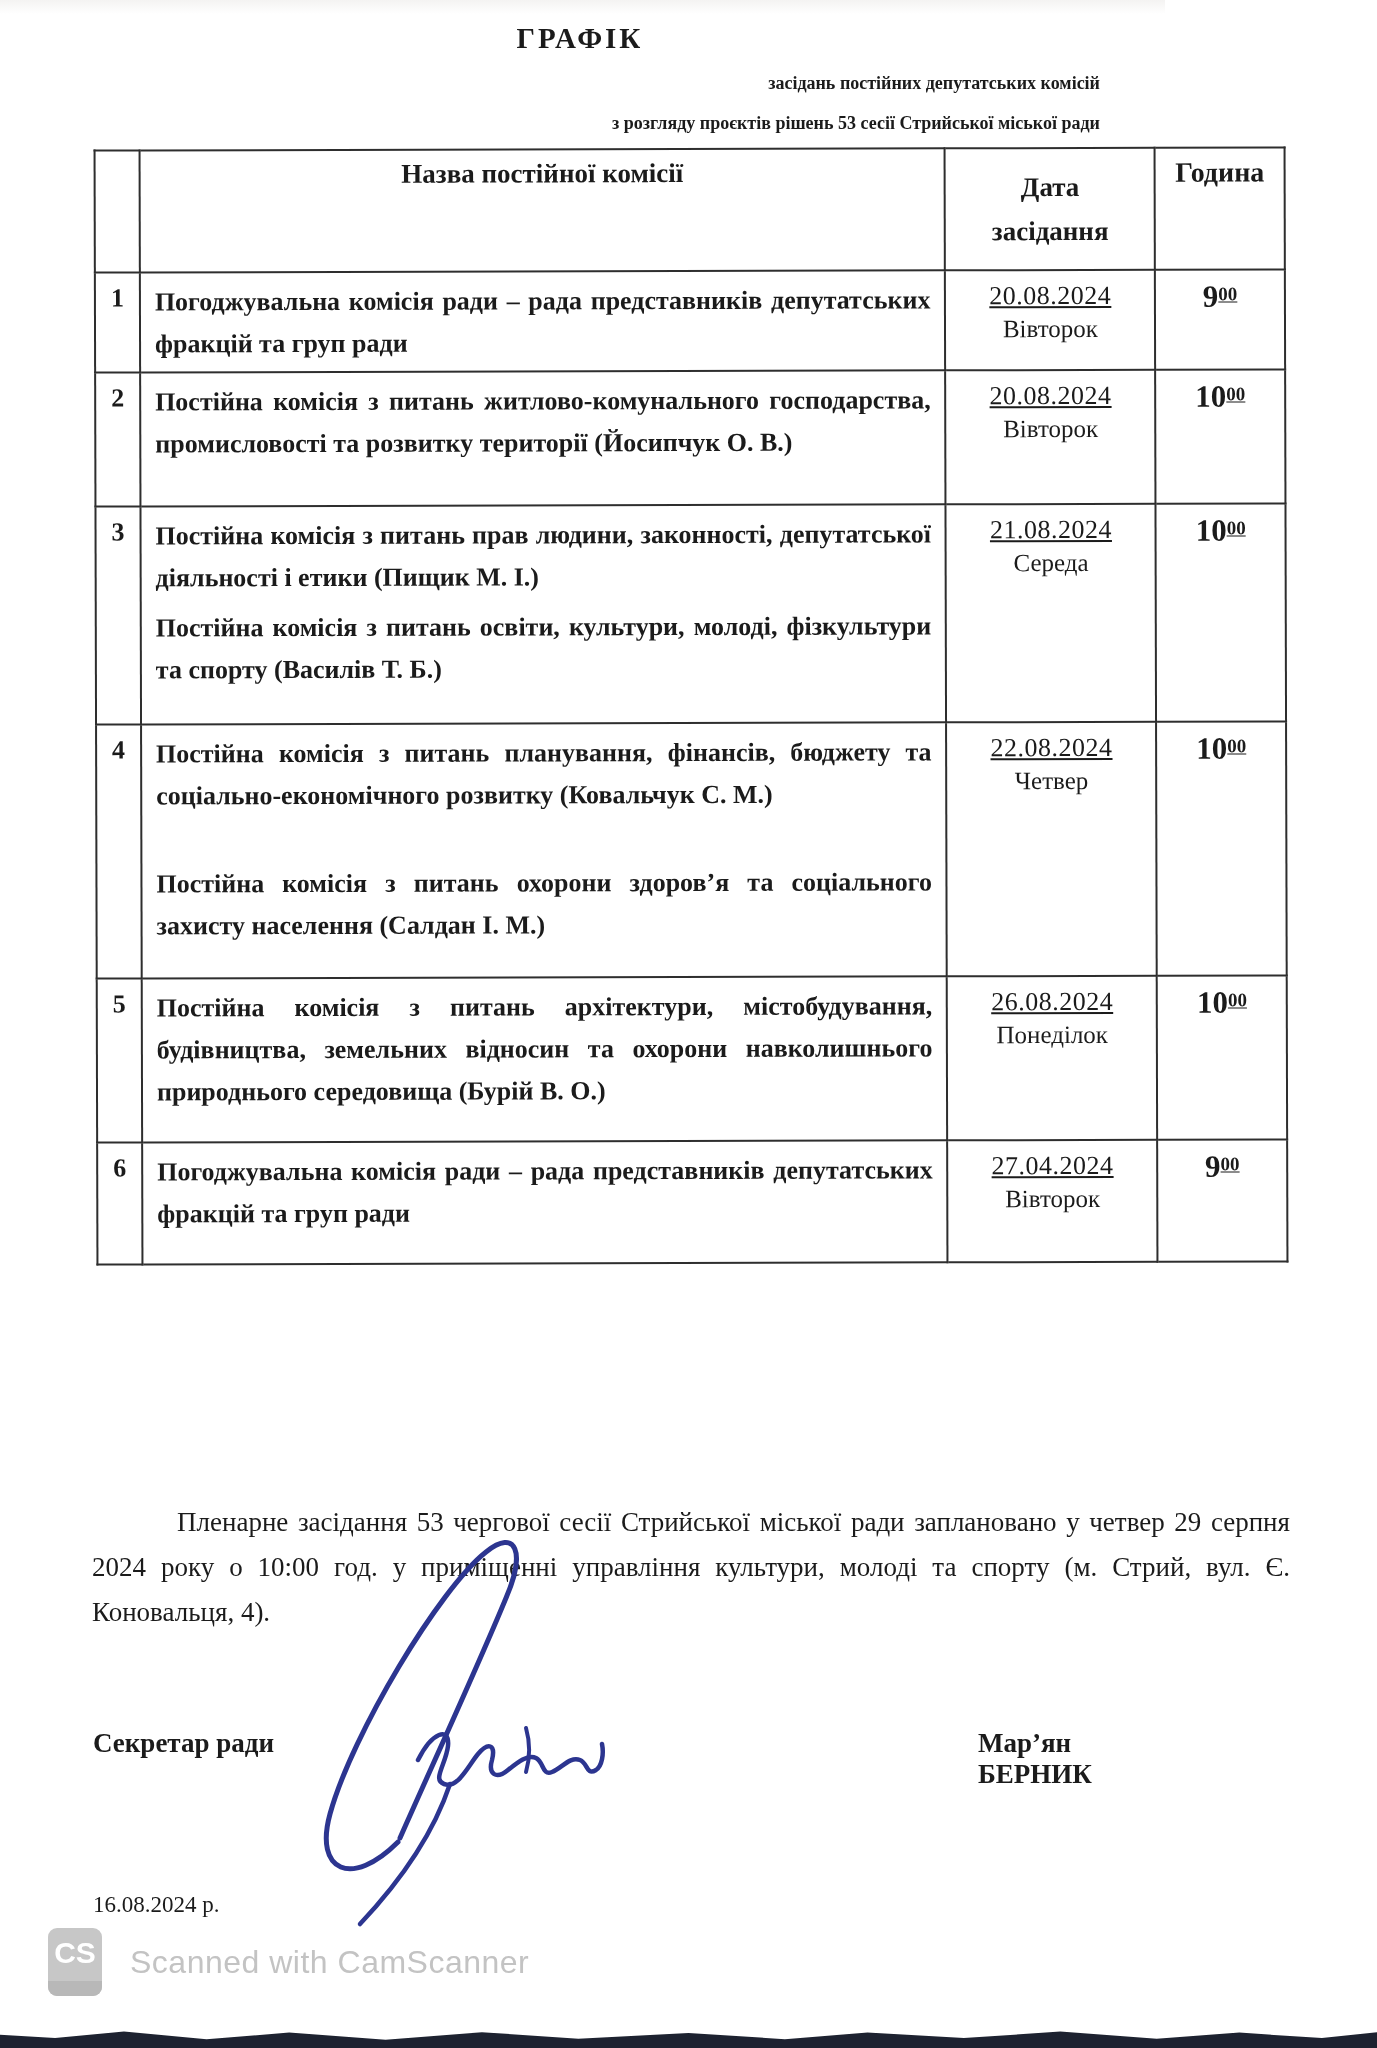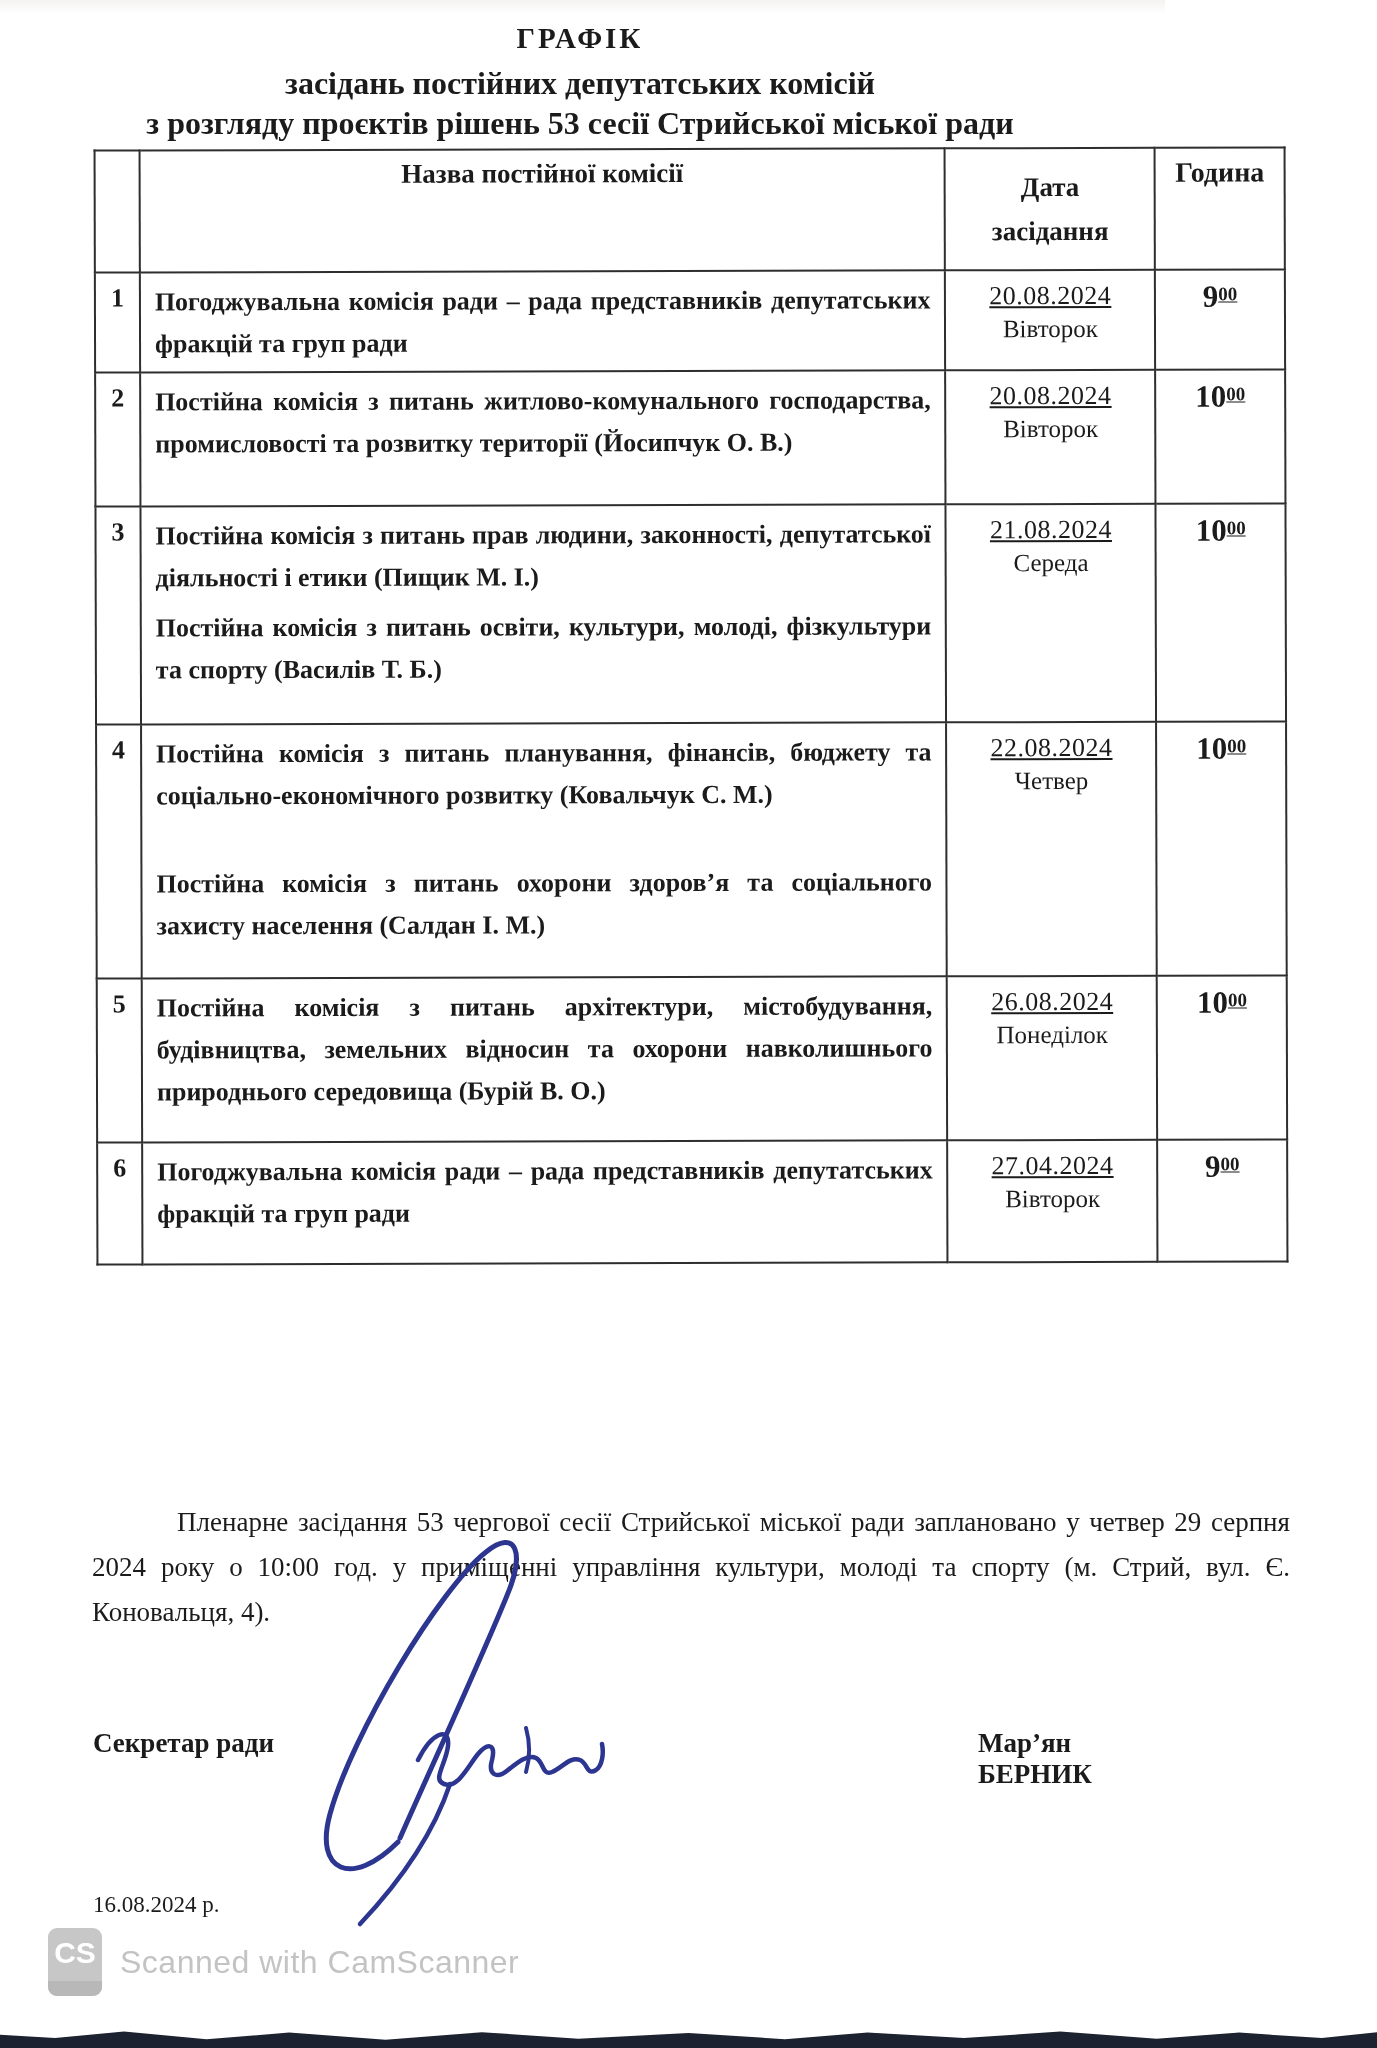--- a/index.html
+++ b/index.html
@@ -24,24 +24,25 @@
     width: 1040px;
     text-align: center;
   }
   .doc-title {
     font-size: 29px;
     font-weight: bold;
     letter-spacing: 3px;
     margin: 0 0 8px 0;
   }
   .doc-subtitle {
-    font-size: 32px;
+    font-size: 18px;
     font-weight: bold;
     margin: 0;
     line-height: 40px;
+    text-align: right;
   }
   
   table.schedule {
     position: absolute;
     left: 95px; top: 148px;
     width: 1192px;
     border-collapse: collapse;
     transform: rotate(-0.15deg);
   }
   table.schedule th, table.schedule td {
@@ -138,21 +139,21 @@
     position: absolute;
     left: 290px; top: 1532px;
     width: 330px; height: 400px;
   }
   
   .watermark {
     position: absolute;
     left: 48px; top: 1928px;
     display: flex;
     align-items: center;
-    gap: 18px;
+    gap: 28px;
     font-family: "Liberation Sans", "DejaVu Sans", sans-serif;
   }
   .cs-badge {
     width: 54px; height: 68px;
     background: #c7c7c7;
     border-radius: 9px;
     position: relative;
     display: flex;
     align-items: flex-start;
     justify-content: center;

